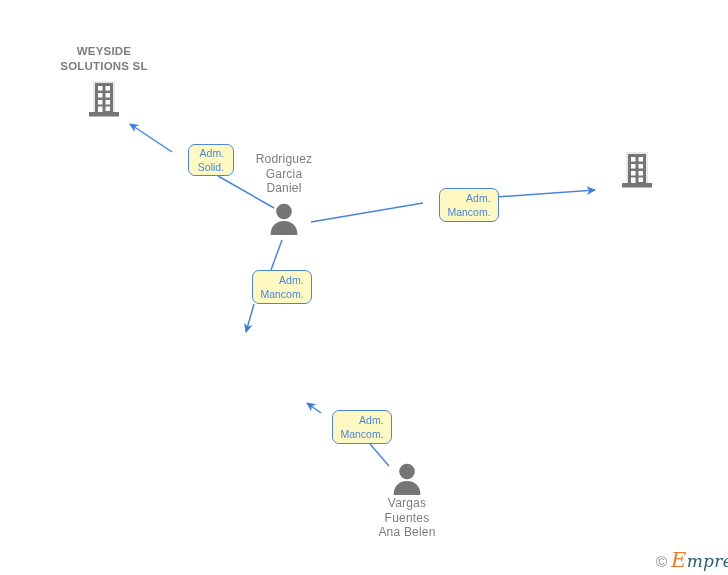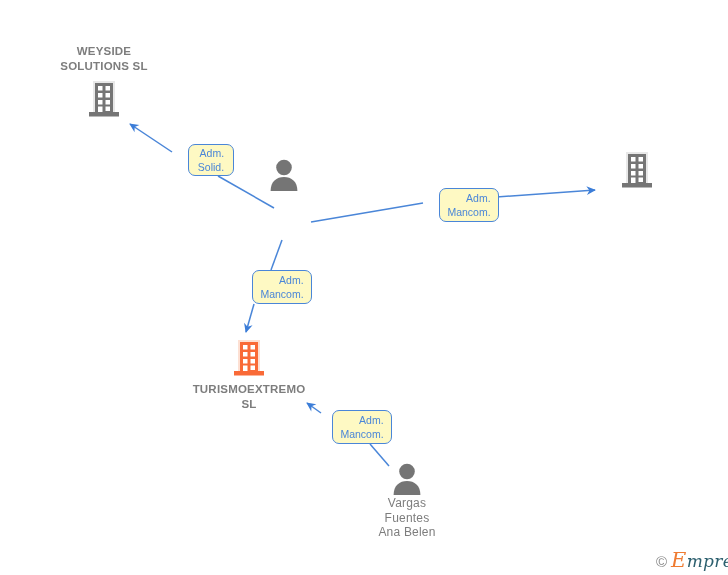--- a/index.html
+++ b/index.html
@@ -155,43 +155,29 @@
       <rect x="19.5" y="14" width="4.5" height="4.5" fill="#ffffff"></rect>
       <rect x="12" y="21" width="4.5" height="4.5" fill="#ffffff"></rect>
       <rect x="19.5" y="21" width="4.5" height="4.5" fill="#ffffff"></rect>
       <rect x="12" y="27.5" width="4.5" height="5.5" fill="#ffffff"></rect>
       <rect x="19.5" y="27.5" width="4.5" height="4.5" fill="#ffffff"></rect>
       <rect x="3" y="33" width="30" height="4.5" fill="#757575"></rect>
     </svg>
   </div>
 
   <div class="node" style="left:218px; top:152px; width:120px;">
+    <div class="node-label person">Rodriguez
+Garcia
+Daniel</div>
     <svg class="node-icon" width="32" height="33" viewBox="0 0 32 33" style="margin-top:6px;">
       <circle cx="16" cy="9.5" r="7.8" fill="#757575"></circle>
       <path d="M2.6 33 C2.6 23.4 8.6 19 16 19 C23.4 19 29.4 23.4 29.4 33 Z" fill="#757575"></path>
     </svg>
   </div>
 
-  <div class="node" style="left:168px; top:338px; width:150px;">
-    <svg class="node-icon" width="36" height="40" viewBox="0 0 36 40">
-      <rect x="7" y="2" width="22" height="31" fill="#fde0d3"></rect>
-      <rect x="9" y="4" width="18" height="29" fill="#f96a37"></rect>
-      <rect x="12" y="7" width="4.5" height="4.5" fill="#ffffff"></rect>
-      <rect x="19.5" y="7" width="4.5" height="4.5" fill="#ffffff"></rect>
-      <rect x="12" y="14" width="4.5" height="4.5" fill="#ffffff"></rect>
-      <rect x="19.5" y="14" width="4.5" height="4.5" fill="#ffffff"></rect>
-      <rect x="12" y="21" width="4.5" height="4.5" fill="#ffffff"></rect>
-      <rect x="19.5" y="21" width="4.5" height="4.5" fill="#ffffff"></rect>
-      <rect x="12" y="27.5" width="4.5" height="5.5" fill="#ffffff"></rect>
-      <rect x="19.5" y="27.5" width="4.5" height="4.5" fill="#ffffff"></rect>
-      <rect x="3" y="33" width="30" height="4.5" fill="#f96a37"></rect>
-    </svg>
-    <div class="node-label company" style="margin-top:4px;">TURISMOEXTREMO
-SL</div>
-  </div>
 
   <div class="node" style="left:341px; top:462px; width:120px;">
     <svg class="node-icon" width="32" height="33" viewBox="0 0 32 33">
       <circle cx="16" cy="9.5" r="7.8" fill="#757575"></circle>
       <path d="M2.6 33 C2.6 23.4 8.6 19 16 19 C23.4 19 29.4 23.4 29.4 33 Z" fill="#757575"></path>
     </svg>
     <div class="node-label person" style="margin-top:1px;">Vargas
 Fuentes
 Ana Belen</div>
   </div>

